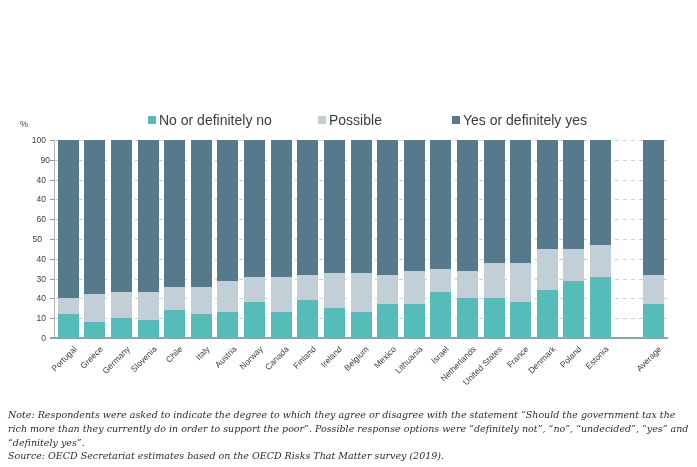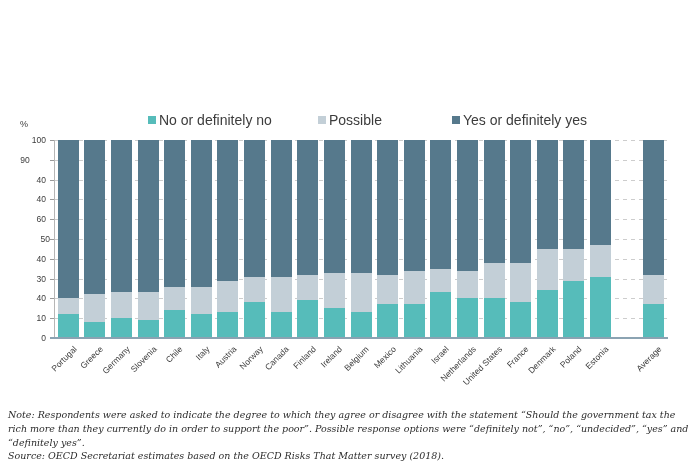--- a/index.html
+++ b/index.html
@@ -67,29 +67,29 @@
       <div class="ylabel" style="left: 20px; top: 333px;">0</div>
       <div class="ytick" style="left: 50px; top: 318.2px;"></div>
       <div class="ylabel" style="left: 20px; top: 313.2px;">10</div>
       <div class="ytick" style="left: 50px; top: 298.4px;"></div>
       <div class="ylabel" style="left: 20px; top: 293.4px;">40</div>
       <div class="ytick" style="left: 50px; top: 278.6px;"></div>
       <div class="ylabel" style="left: 20px; top: 273.6px;">30</div>
       <div class="ytick" style="left: 50px; top: 258.8px;"></div>
       <div class="ylabel" style="left: 20px; top: 253.8px;">40</div>
       <div class="ytick" style="left: 50px; top: 239px;"></div>
-      <div class="ylabel" style="left: 24px; top: 234px;">50</div>
+      <div class="ylabel" style="left: 16px; top: 234px;">50</div>
       <div class="ytick" style="left: 50px; top: 219.2px;"></div>
       <div class="ylabel" style="left: 20px; top: 214.2px;">60</div>
       <div class="ytick" style="left: 50px; top: 199.4px;"></div>
       <div class="ylabel" style="left: 20px; top: 194.4px;">40</div>
       <div class="ytick" style="left: 50px; top: 179.6px;"></div>
       <div class="ylabel" style="left: 20px; top: 174.6px;">40</div>
       <div class="ytick" style="left: 50px; top: 159.8px;"></div>
-      <div class="ylabel" style="left: 12px; top: 154.8px; text-align: center;">90</div>
+      <div class="ylabel" style="left: 24px; top: 154.8px;">90</div>
       <div class="ytick" style="left: 50px; top: 140px;"></div>
       <div class="ylabel" style="left: 20px; top: 135px;">100</div>
     </div>
   <div class="y-axis-line"></div>
 
   <div class="plot" id="plot">
       <div class="gridline" style="top: 178.2px;"></div>
       <div class="gridline" style="top: 158.4px;"></div>
       <div class="gridline" style="top: 138.6px;"></div>
       <div class="gridline" style="top: 118.8px;"></div>
@@ -232,15 +232,15 @@
       <div class="xlabel" style="right: 199.957px; top: 344px;">United States</div>
       <div class="xlabel" style="right: 173.348px; top: 344px;">France</div>
       <div class="xlabel" style="right: 146.739px; top: 344px;">Denmark</div>
       <div class="xlabel" style="right: 120.13px; top: 344px;">Poland</div>
       <div class="xlabel" style="right: 93.5217px; top: 344px;">Estonia</div>
       <div class="xlabel" style="right: 40.3043px; top: 344px;">Average</div>
     </div>
 
   <div class="notes">
     <p>Note: Respondents were asked to indicate the degree to which they agree or disagree with the statement “Should the government tax the rich more than they currently do in order to support the poor”. Possible response options were “definitely not”, “no”, “undecided”, “yes” and “definitely yes”.</p>
-    <p>Source: OECD Secretariat estimates based on the OECD Risks That Matter survey (2018).</p>
+    <p>Source: OECD Secretariat estimates based on the OECD Risks That Matter survey (2019).</p>
   </div>
 </div>
 
 </body></html>

